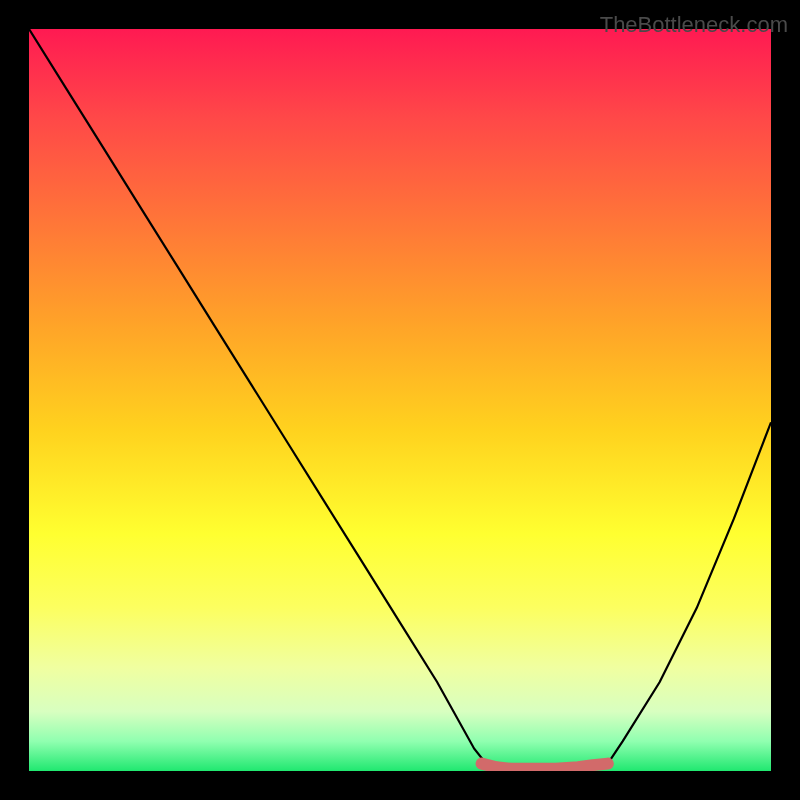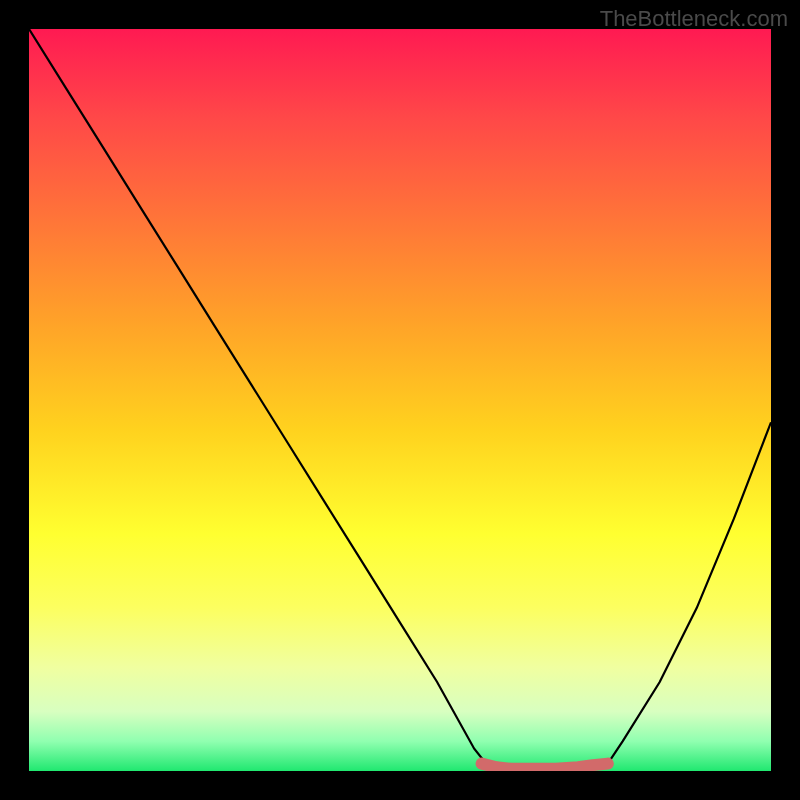--- a/index.html
+++ b/index.html
@@ -6,21 +6,21 @@
     margin: 0;
     padding: 0;
     width: 800px;
     height: 800px;
     background: #000;
     font-family: Arial, sans-serif;
     position: relative;
   }
   .watermark {
     position: absolute;
-    top: 6px;
+    top: 12px;
     right: 12px;
     color: #4a4a4a;
     font-size: 22px;
     font-weight: 500;
     z-index: 10;
     font-family: Arial, sans-serif;
   }
   .plot-frame {
     position: absolute;
     top: 29px;

